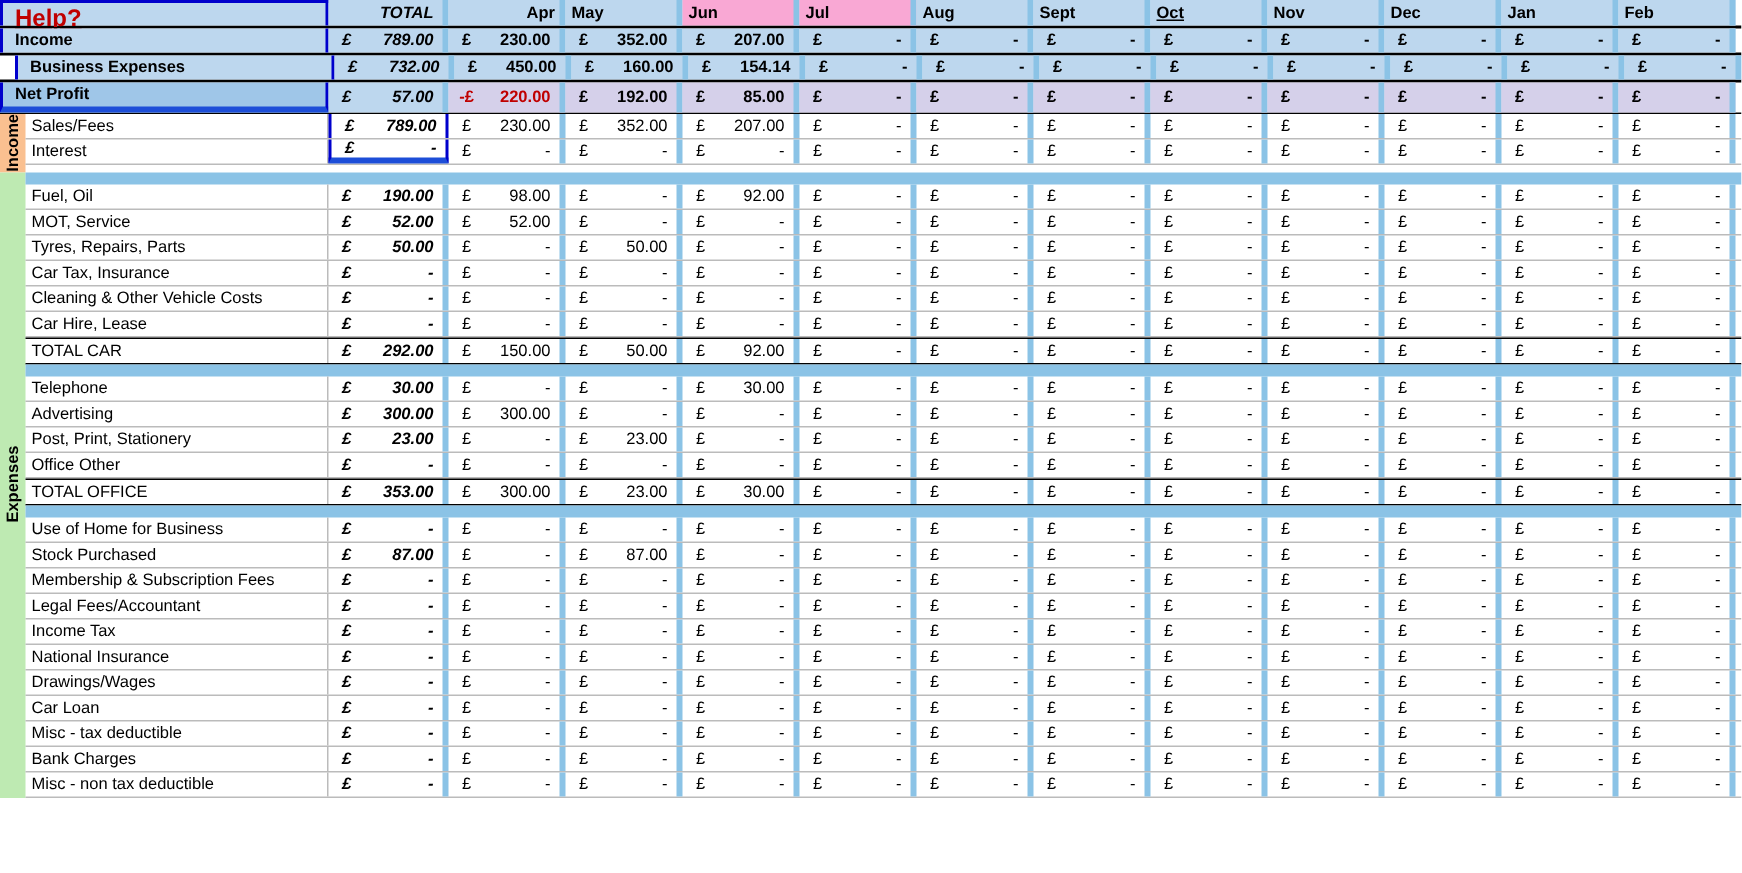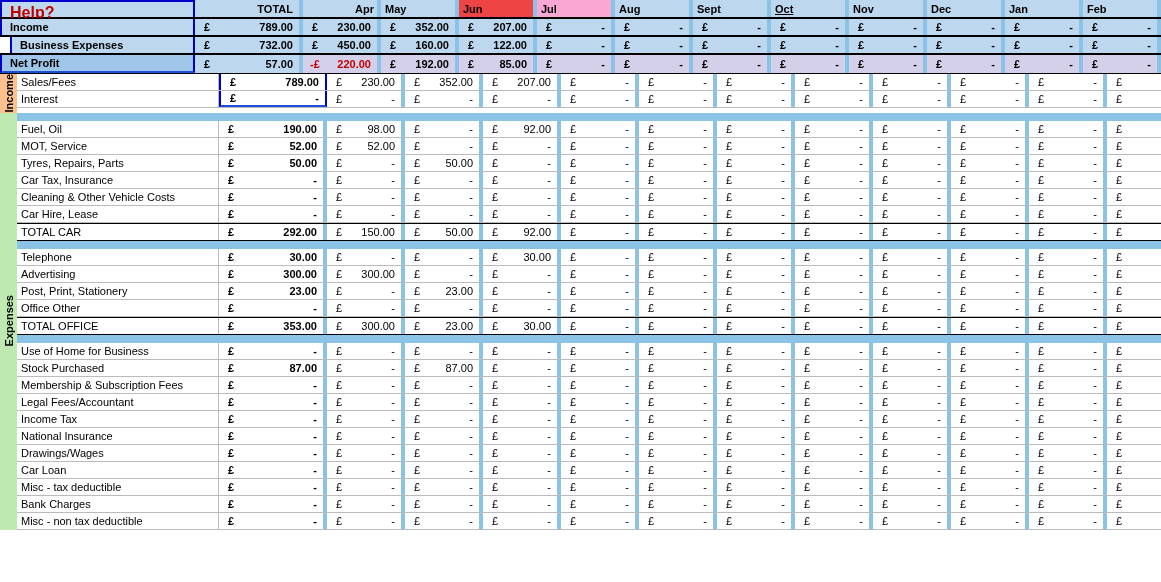--- a/index.html
+++ b/index.html
@@ -2,35 +2,35 @@
 <html><head>
 <meta charset="utf-8">
 <style>
   * { box-sizing: border-box; margin: 0; padding: 0; }
   body { font-family: Arial, sans-serif; font-size: 11px; background: #fff; }
   .sheet { display: flex; flex-direction: column; width: 1161px; }
 
   .row { display: flex; align-items: stretch; min-height: 17px; border-bottom: 1px solid #bbb; }
   .label-cell { width: 202px; padding: 2px 4px; flex-shrink: 0; display: flex; align-items: center; border-right: 1px solid #bbb; }
 
-  .total-col { width: 108px; flex-shrink: 0; display: flex; border-right: 4px solid #8bc3e6; }
+  .total-col { width: 80px; flex-shrink: 0; display: flex; border-right: 4px solid #8bc3e6; font-style: italic; }
   .month-col { width: 78px; flex-shrink: 0; display: flex; border-right: 4px solid #8bc3e6; }
 
   .cur { width: 24px; display: flex; align-items: center; justify-content: center; }
   .val { flex: 1; display: flex; align-items: center; justify-content: flex-end; padding-right: 6px; }
 
   .top-row .total-col, .top-row .month-col { background: #bdd7ee; }
   .net-row .month-col { background: #d5d0ea; }
   .net-row .total-col { background: #bdd7ee; }
 
   .bold { font-weight: bold; }
   .red { color: #c00000; }
   .thick-blue-lr { border-left: 2px solid #0000cc; border-right: 2px solid #0000cc; }
   .thick-blue-t { border-top: 2px solid #0000cc; }
-  .thick-blue-b { border-bottom: 2px solid #1d4ed8; }
+  .thick-blue-b { border-bottom: 4px solid #1d4ed8; }
 
   .subtotal { border-top: 1px solid #000; border-bottom: 1px solid #000; }
 
   .sidebar-income { background: #fac090; width: 17px; display: flex; align-items:center; justify-content:center; flex-shrink:0; }
   .sidebar-exp { background: #beeab2; width: 17px; display:flex; align-items:center; justify-content:center; flex-shrink:0;}
   .vtext { writing-mode: vertical-rl; transform: rotate(180deg); font-weight: bold; font-size:11px;}
   .help-link { color:#c00000; text-decoration: underline; font-weight:bold; font-size:16px;}
 
   .flex1 { flex:1; display:flex; flex-direction:column;}
   .body-group { display:flex; }
@@ -45,21 +45,21 @@
       <div class="thick-blue-lr thick-blue-t" style="width: 219px; background: rgb(189, 215, 238); padding: 2px 8px;"><span class="help-link">Help?</span></div>
       <div class="total-col" style="background: rgb(189, 215, 238);">
         <div class="val bold" style="justify-content: flex-end; padding-right: 6px; width: 100%;">TOTAL</div>
       </div>
       <div class="month-col" style="background: rgb(189, 215, 238);">
         <div class="val bold" style="justify-content: flex-start; padding-left: 4px; width: 100%; margin-left: 48px;">Apr</div>
       </div>
       <div class="month-col" style="background: rgb(189, 215, 238);">
         <div class="val bold" style="justify-content: flex-start; padding-left: 4px; width: 100%;">May</div>
       </div>
-      <div class="month-col" style="background: #ef4444;">
+      <div class="month-col" style="background: #f9a8d4;">
         <div class="val bold" style="justify-content: flex-start; padding-left: 4px; width: 100%;">Jun</div>
       </div>
       <div class="month-col" style="background: #f9a8d4;">
         <div class="val bold" style="justify-content: flex-start; padding-left: 4px; width: 100%;">Jul</div>
       </div>
       <div class="month-col" style="background: rgb(189, 215, 238);">
         <div class="val bold" style="justify-content: flex-start; padding-left: 4px; width: 100%;">Aug</div>
       </div>
       <div class="month-col" style="background: rgb(189, 215, 238);">
         <div class="val bold" style="justify-content: flex-start; padding-left: 4px; width: 100%;">Sept</div>
@@ -140,21 +140,21 @@
       <div class="month-col" style="background: rgb(189, 215, 238);">
         <div class="cur bold">£</div>
         <div class="val bold">450.00</div>
       </div>
       <div class="month-col" style="background: rgb(189, 215, 238);">
         <div class="cur bold">£</div>
         <div class="val bold">160.00</div>
       </div>
       <div class="month-col" style="background: rgb(189, 215, 238);">
         <div class="cur bold">£</div>
-        <div class="val bold">122.00</div>
+        <div class="val bold">154.14</div>
       </div>
       <div class="month-col" style="background: rgb(189, 215, 238);">
         <div class="cur bold">£</div>
         <div class="val bold">-</div>
       </div>
       <div class="month-col" style="background: rgb(189, 215, 238);">
         <div class="cur bold">£</div>
         <div class="val bold">-</div>
       </div>
       <div class="month-col" style="background: rgb(189, 215, 238);">

